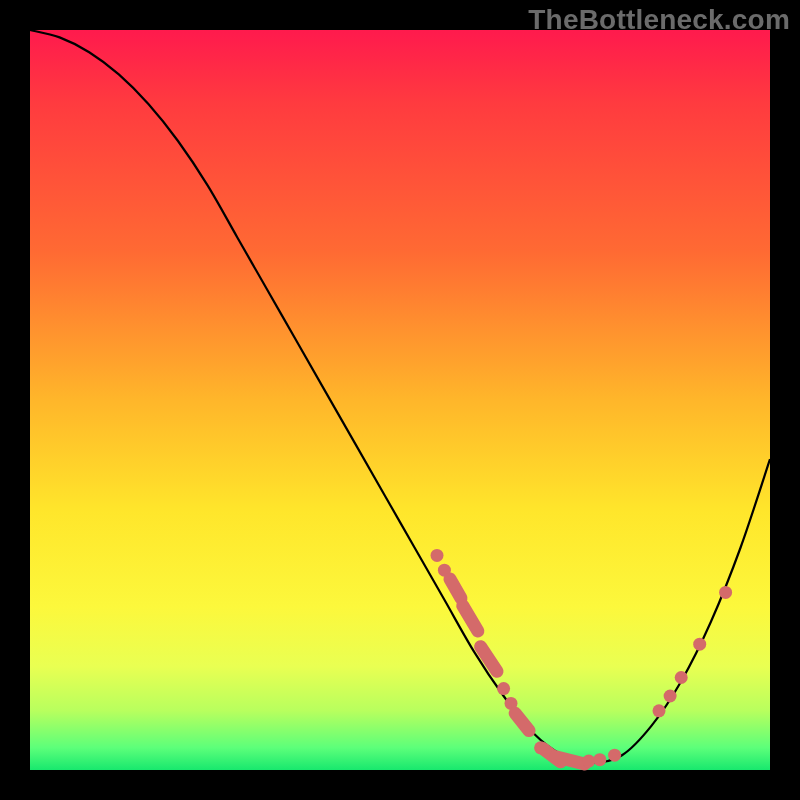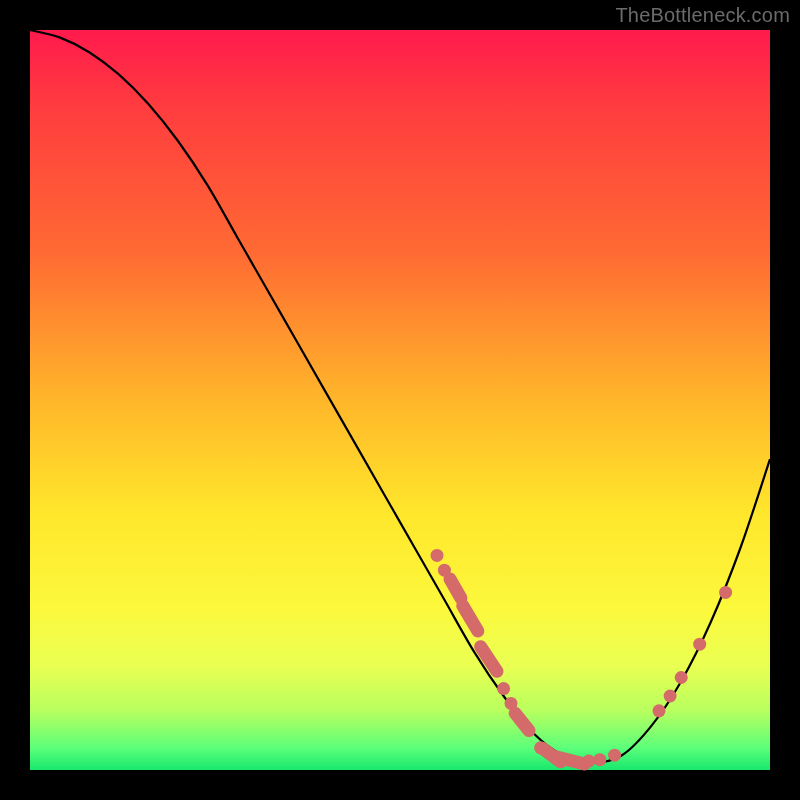--- a/index.html
+++ b/index.html
@@ -15,22 +15,22 @@
     position: relative;
     width: 800px;
     height: 800px;
     background: #000;
   }
   .watermark {
     position: absolute;
     top: 4px;
     right: 10px;
     color: #6b6b6b;
-    font-size: 20px;
-    font-weight: 400;
+    font-size: 28px;
+    font-weight: 700;
     letter-spacing: 0.2px;
     user-select: none;
   }
   .plot-area {
     position: absolute;
     left: 30px;
     top: 30px;
     width: 740px;
     height: 740px;
     

